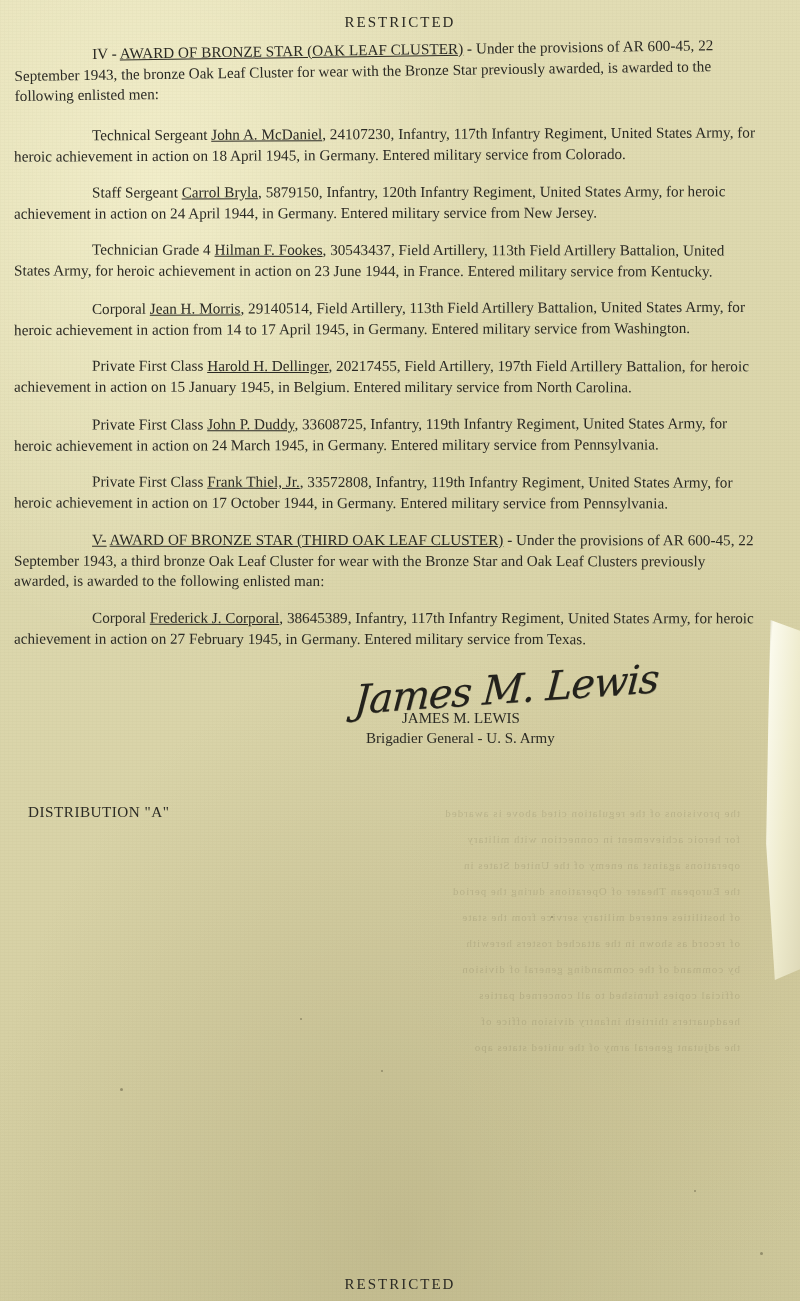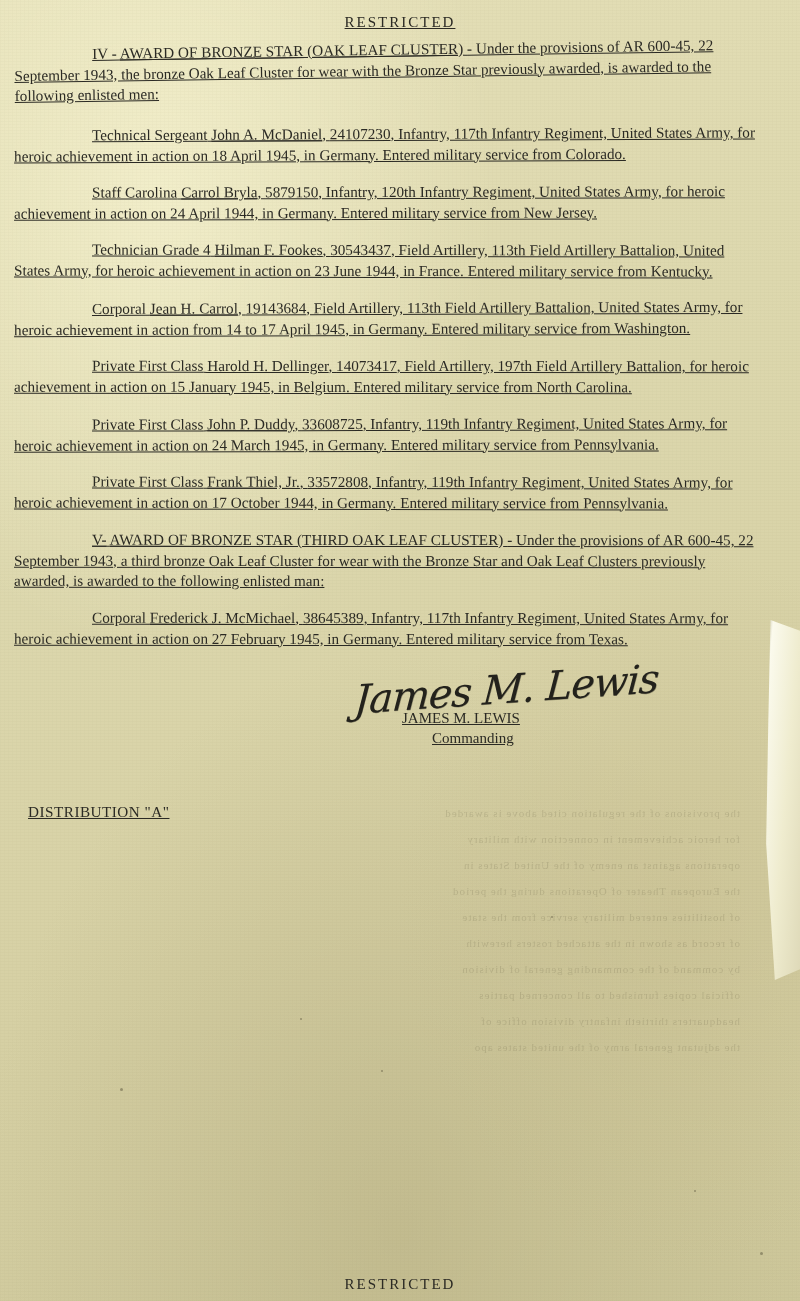--- a/index.html
+++ b/index.html
@@ -55,21 +55,20 @@
     width: 36px;
     height: 360px;
     background: linear-gradient(95deg, rgba(90,85,60,0.35) 0%, rgba(255,255,245,0.9) 14%, #efeccf 55%, #ded9b8 100%);
     box-shadow: -3px 0 6px rgba(60,55,35,0.28);
     clip-path: polygon(18% 0%, 100% 3%, 100% 97%, 30% 100%, 6% 62%, 12% 28%);
   }
   #content {
     position: relative;
     z-index: 3;
     padding: 0;
-    text-decoration: underline;
   }
   .center {
     text-align: center;
   }
   .hdr {
     font-size: 15px;
     letter-spacing: 2px;
     margin-top: 14px;
   }
   .ftr {
@@ -173,41 +172,41 @@
         <span>- Under the provisions of AR 600-45, 22 September 1943, the bronze Oak Leaf Cluster for wear with the Bronze Star previously awarded, is awarded to the following enlisted men:</span>
       </p>
 
       <p class="para j1">
         <span class="ind"></span><span>Technical Sergeant</span>
         <span class="ul">John A. McDaniel</span>,
         <span>24107230</span><span>, Infantry, 117th Infantry Regiment, United States Army, for heroic achievement in action on 18 April 1945, in Germany.  Entered military service from Colorado.</span>
       </p>
 
       <p class="para j2">
-        <span class="ind"></span><span>Staff Carolina</span>
+        <span class="ind"></span><span>Staff Sergeant</span>
         <span class="ul">Carrol Bryla</span>,
         <span>5879150</span><span>, Infantry, 120th Infantry Regiment, United States Army, for heroic achievement in action on 24 April 1944, in Germany.  Entered military service from New Jersey.</span>
       </p>
 
       <p class="para j3">
         <span class="ind"></span><span>Technician Grade 4</span>
         <span class="ul">Hilman F. Fookes</span>,
         <span>30543437</span><span>, Field Artillery, 113th Field Artillery Battalion, United States Army, for heroic achievement in action on 23 June 1944, in France.  Entered military service from Kentucky.</span>
       </p>
 
       <p class="para j4">
         <span class="ind"></span><span>Corporal</span>
-        <span class="ul">Jean H. Carrol</span>,
-        <span>19143684</span><span>, Field Artillery, 113th Field Artillery Battalion, United States Army, for heroic achievement in action from 14 to 17 April 1945, in Germany.  Entered military service from Washington.</span>
+        <span class="ul">Jean H. Morris</span>,
+        <span>29140514</span><span>, Field Artillery, 113th Field Artillery Battalion, United States Army, for heroic achievement in action from 14 to 17 April 1945, in Germany.  Entered military service from Washington.</span>
       </p>
 
       <p class="para j5">
         <span class="ind"></span><span>Private First Class</span>
         <span class="ul">Harold H. Dellinger</span>,
-        <span>14073417</span><span>, Field Artillery, 197th Field Artillery Battalion, for heroic achievement in action on 15 January 1945, in Belgium.  Entered military service from North Carolina.</span>
+        <span>20217455</span><span>, Field Artillery, 197th Field Artillery Battalion, for heroic achievement in action on 15 January 1945, in Belgium.  Entered military service from North Carolina.</span>
       </p>
 
       <p class="para j2">
         <span class="ind"></span><span>Private First Class</span>
         <span class="ul">John P. Duddy</span>,
         <span>33608725</span><span>, Infantry, 119th Infantry Regiment, United States Army, for heroic achievement in action on 24 March 1945, in Germany.  Entered military service from Pennsylvania.</span>
       </p>
 
       <p class="para j3">
         <span class="ind"></span><span>Private First Class</span>
@@ -216,28 +215,28 @@
       </p>
 
       <p class="para j5">
         <span class="ind"></span><span class="ul">V-</span>
         <span class="ul">AWARD OF BRONZE STAR (THIRD OAK LEAF CLUSTER)</span>
         <span>- Under the provisions of AR 600-45, 22 September 1943, a third bronze Oak Leaf Cluster for wear with the Bronze Star and Oak Leaf Clusters previously awarded, is awarded to the following enlisted man:</span>
       </p>
 
       <p class="para j5">
         <span class="ind"></span><span>Corporal</span>
-        <span class="ul">Frederick J. McMichael</span>,
+        <span class="ul">Frederick J. Corporal</span>,
         <span>38645389</span><span>, Infantry, 117th Infantry Regiment, United States Army, for heroic achievement in action on 27 February 1945, in Germany.  Entered military service from Texas.</span>
       </p>
 
       <div class="sig-block">
         <div class="sig">James M. Lewis</div>
         <div class="sig-line">JAMES M. LEWIS</div>
-        <div class="sig-line3">Commanding</div>
+        <div class="sig-line2">Brigadier General - U. S. Army</div>
       </div>
 
       <div class="distribution">DISTRIBUTION "A"</div>
 
     </div>
 
     <div class="ftr">RESTRICTED</div>
   </div>
 
   <div class="speck" style="left:120px; top:1088px; width:3px; height:3px;"></div>

